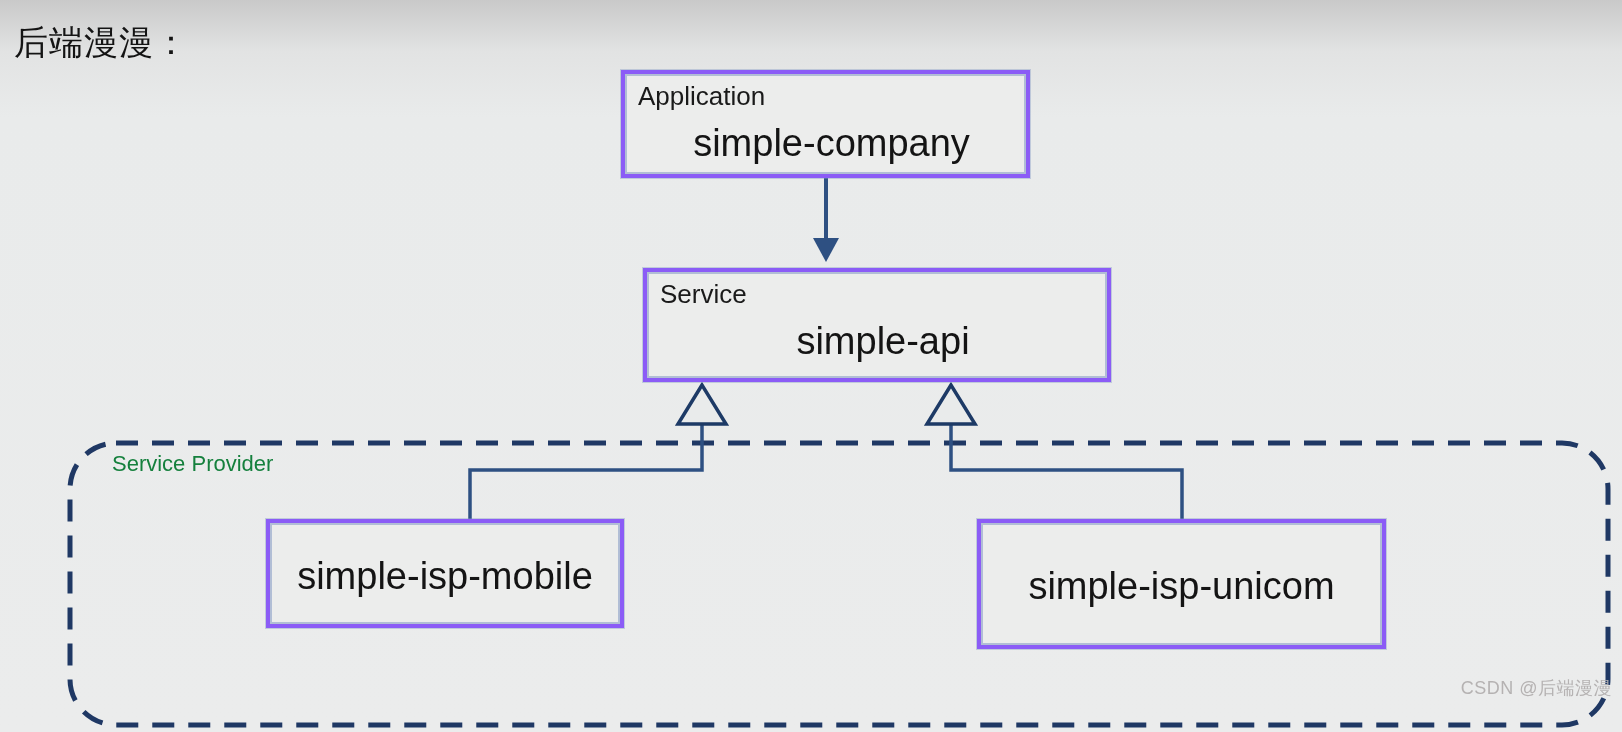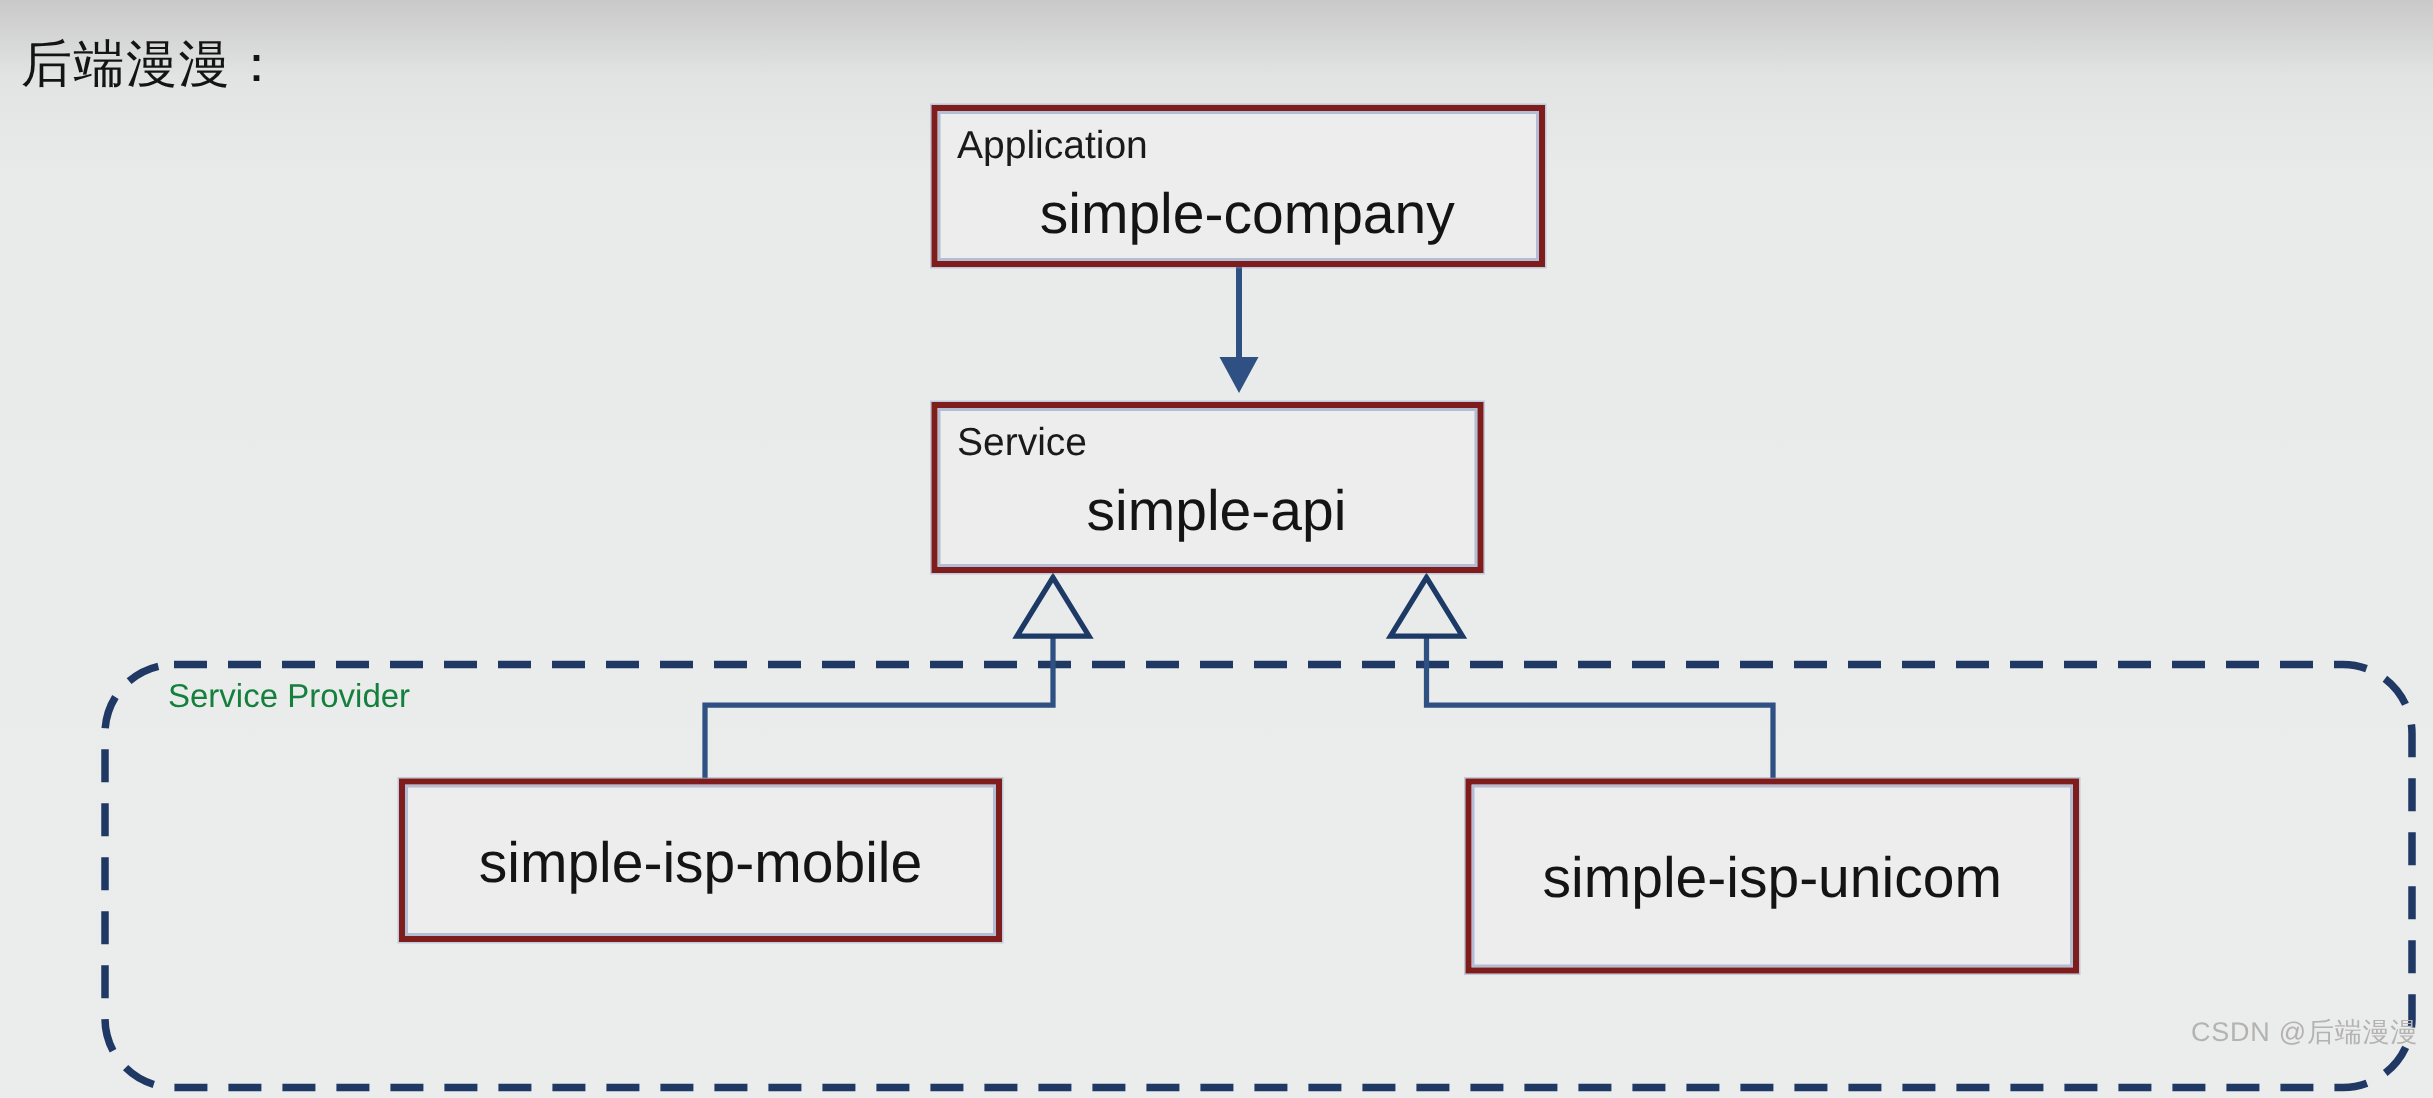--- a/index.html
+++ b/index.html
@@ -11,39 +11,39 @@
   }
   .stage{position:absolute;inset:0;}
   .page-title{
     position:absolute;left:14px;top:20px;
     font-size:34px;color:#141414;letter-spacing:1px;
   }
   svg.wires{position:absolute;left:0;top:0;z-index:2;}
   .node{
     position:absolute;z-index:3;box-sizing:border-box;
     background:#ecedec;
-    border:4px solid #7f1d1d;
+    border:4px solid #8b5cf6;
     box-shadow:inset 0 0 0 2px rgba(130,152,195,.55), 0 0 0 1px rgba(130,152,195,.4);
     color:#1a1a1a;
   }
   .node-type{
     position:absolute;left:13px;top:7px;
     font-size:26px;color:#1a1a1a;
   }
   .node-main{
     position:absolute;left:0;right:0;top:48px;
     text-align:center;font-size:38px;color:#141414;padding-left:12px;
   }
   .node-center{
     position:absolute;left:0;right:0;top:50%;transform:translateY(-44%);
     text-align:center;font-size:38px;color:#141414;
   }
   .node-app{left:621px;top:70px;width:409px;height:108px;}
-  .node-service{left:621px;top:268px;width:368px;height:114px;}
-  .node-mobile{left:266px;top:519px;width:402px;height:109px;}
+  .node-service{left:643px;top:268px;width:468px;height:114px;}
+  .node-mobile{left:266px;top:519px;width:358px;height:109px;}
   .node-unicom{left:977px;top:519px;width:409px;height:130px;}
   .group-label{
     position:absolute;left:112px;top:451px;z-index:1;
     font-size:22px;color:#15803d;
   }
   .watermark{
     position:absolute;right:10px;top:676px;z-index:4;
     font-size:18px;color:#b5b2b2;letter-spacing:.5px;
   }
 </style>

